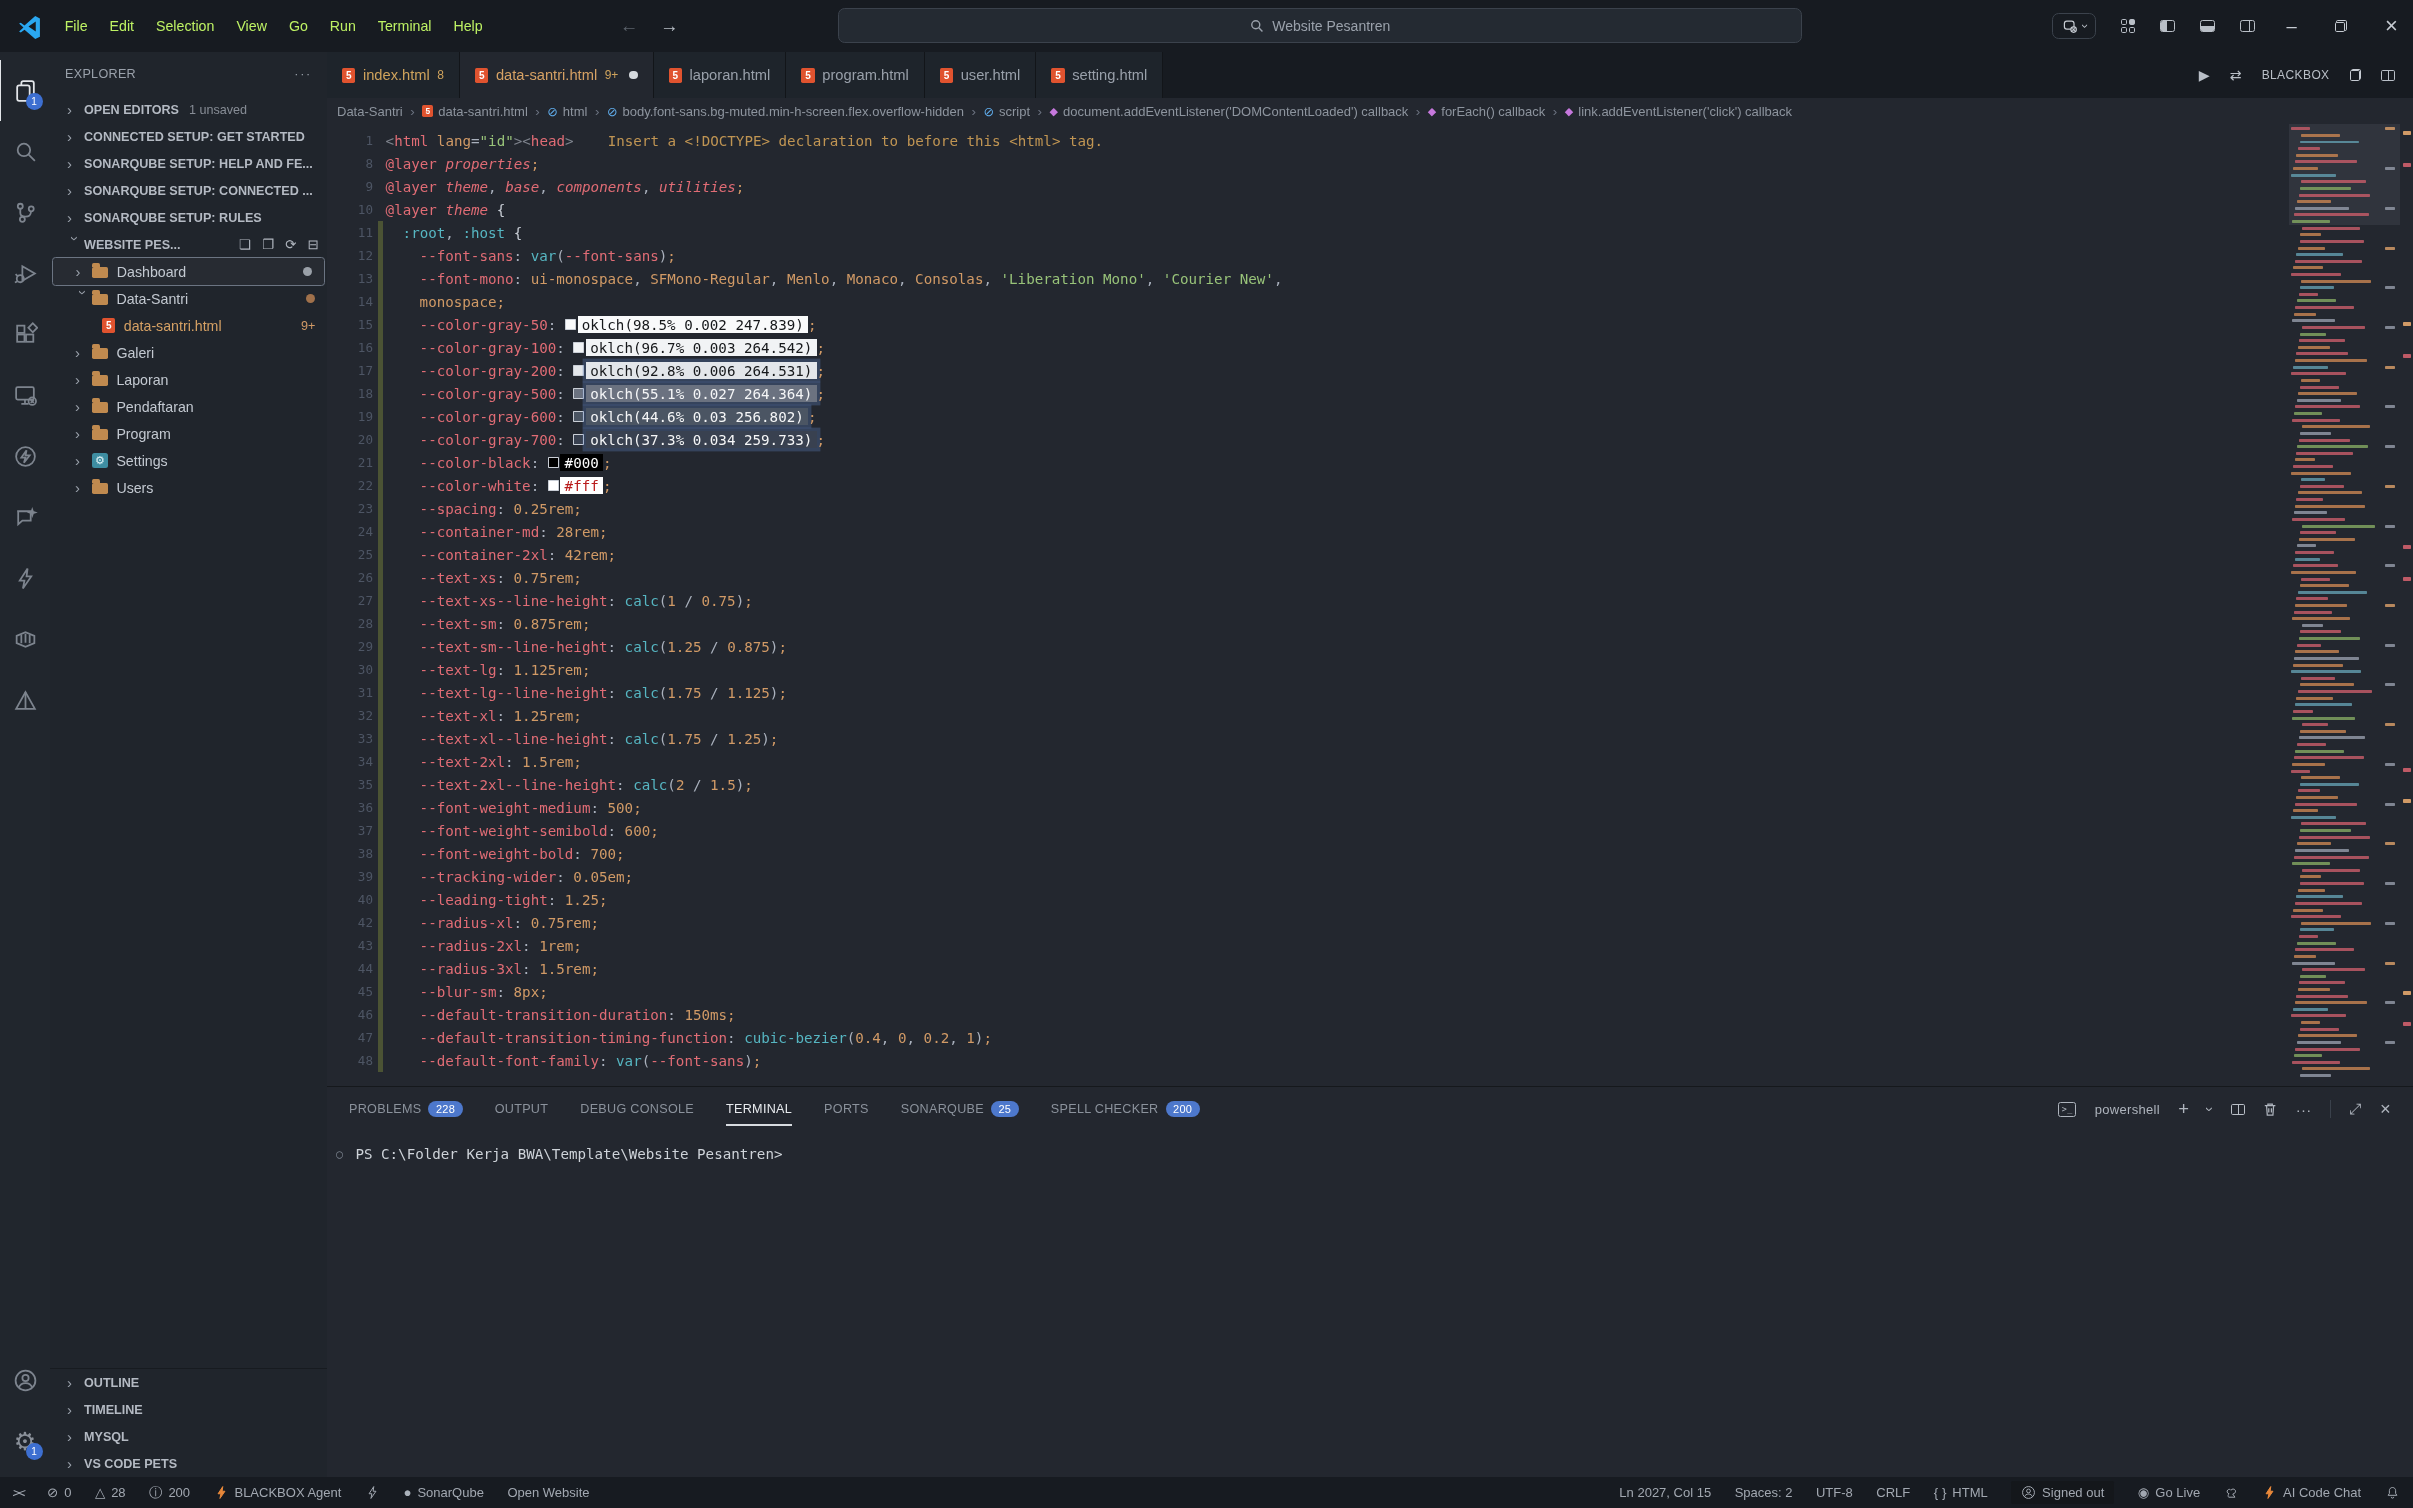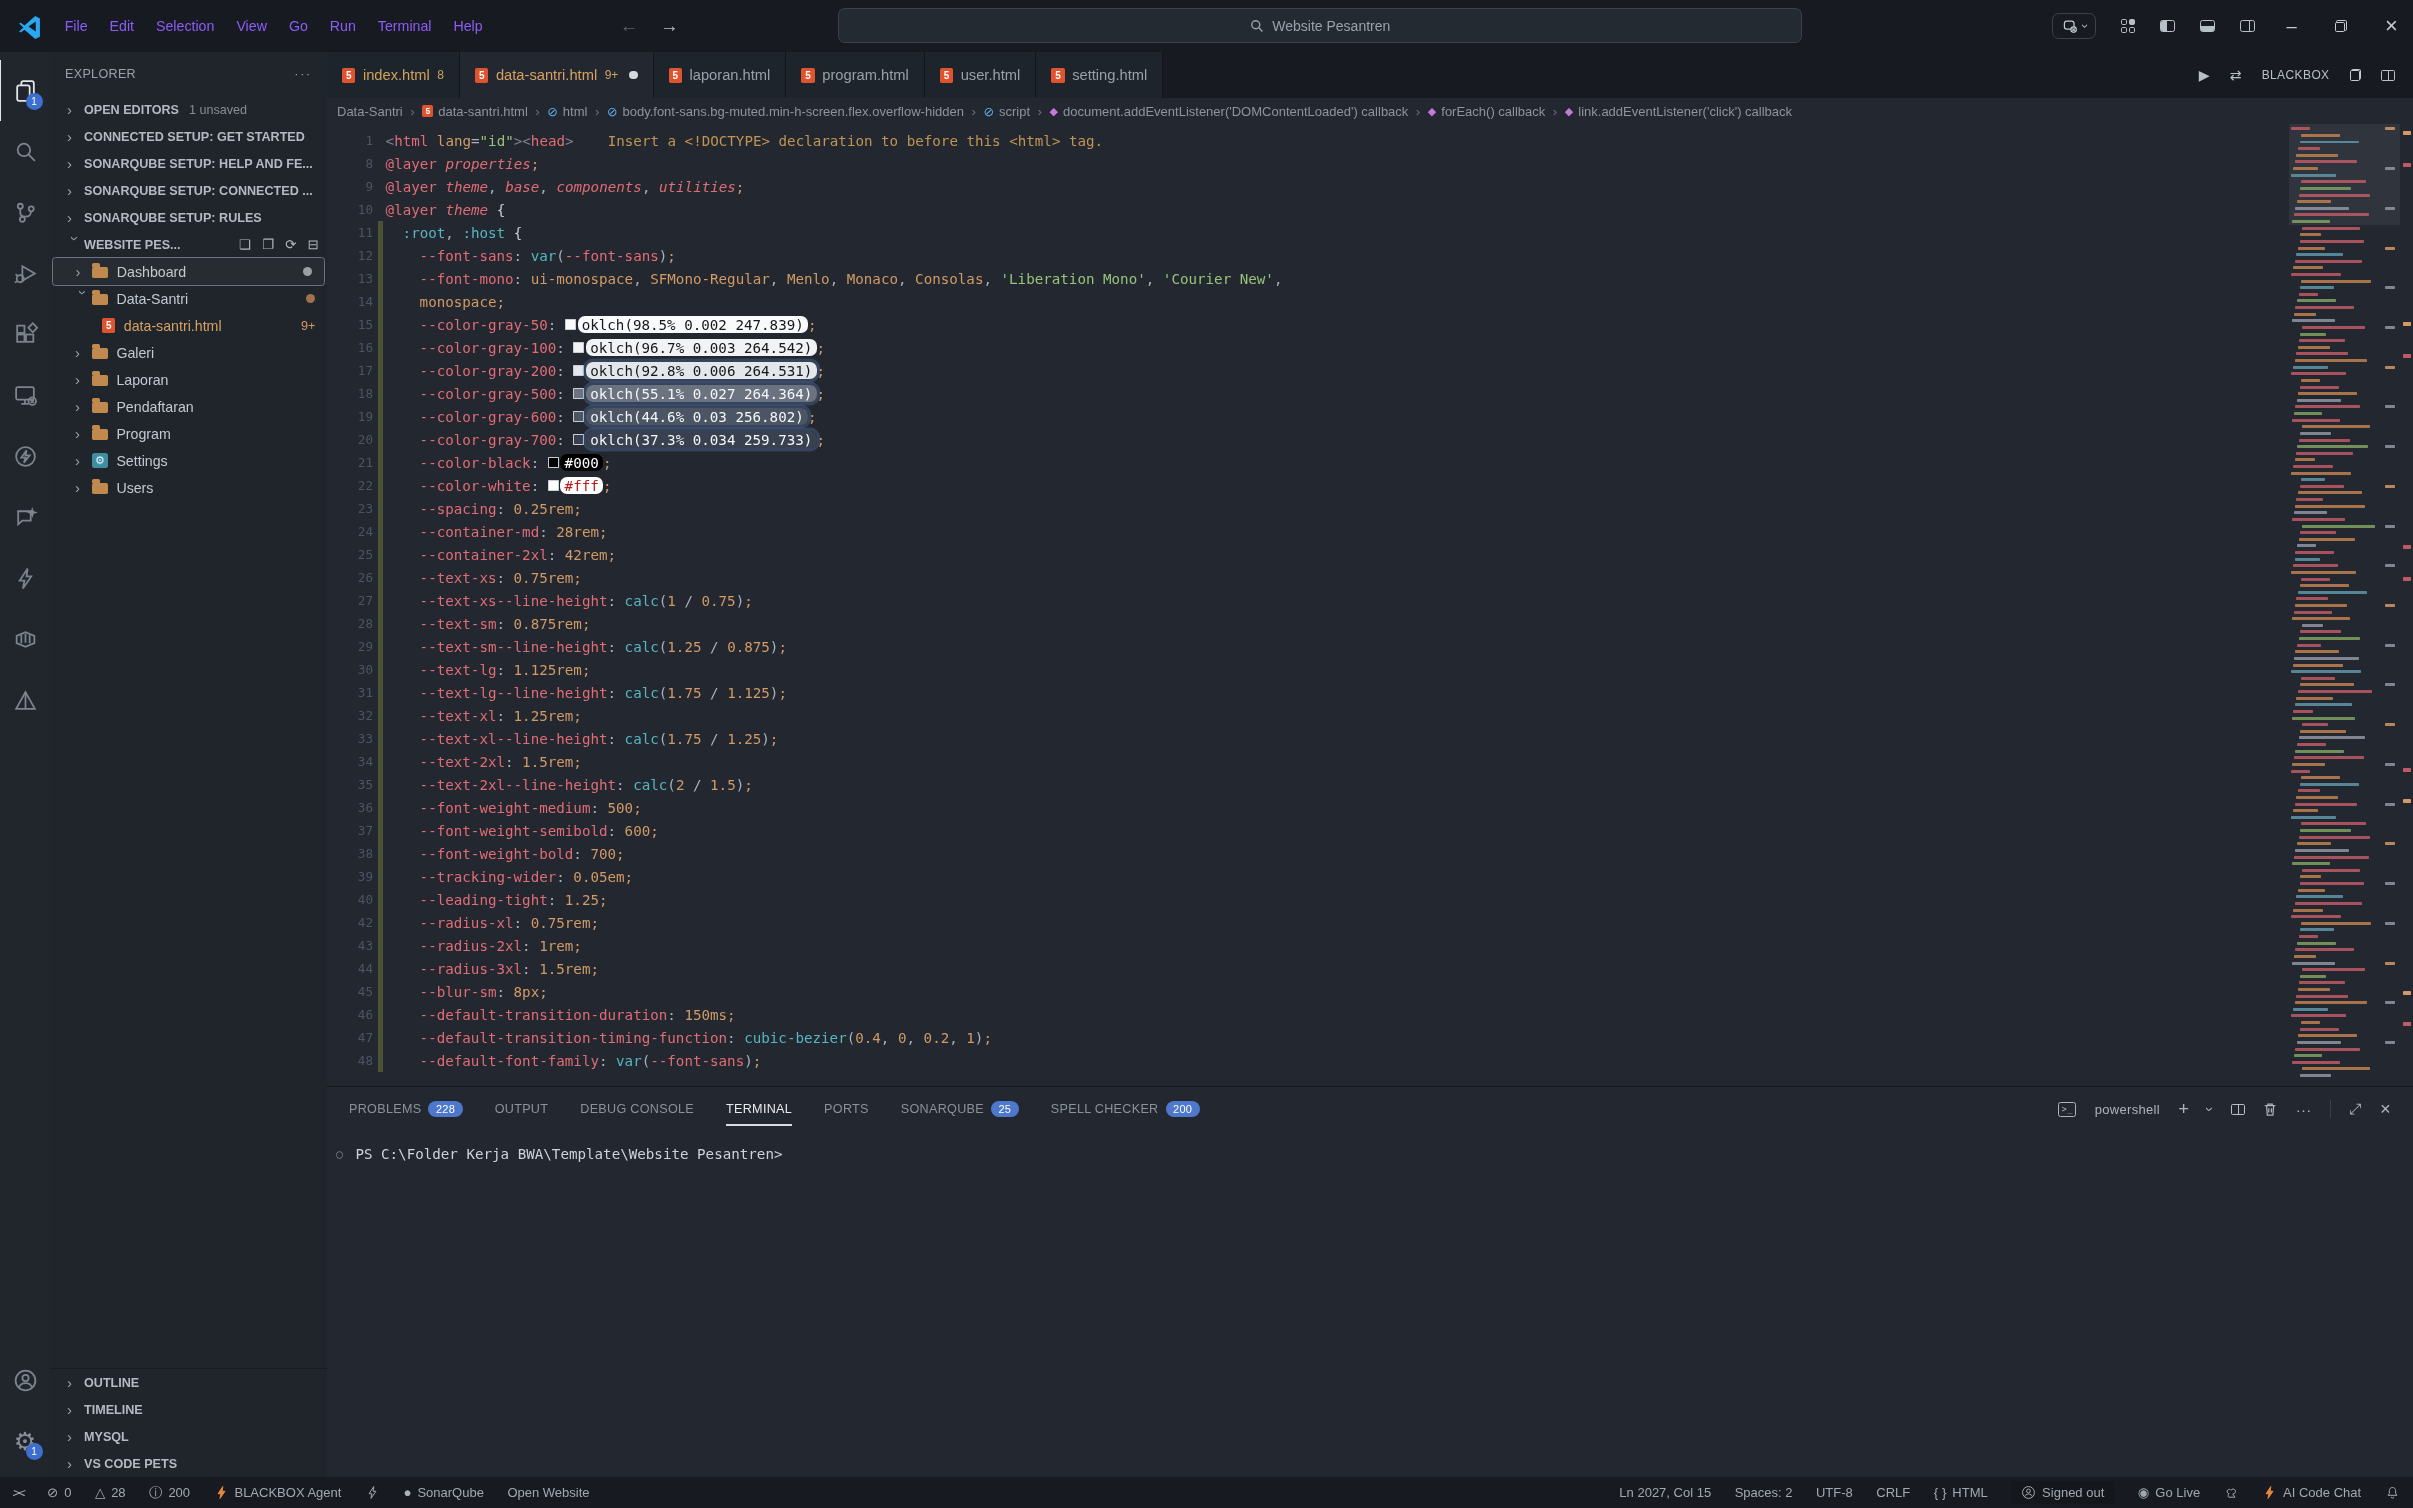--- a/index.html
+++ b/index.html
@@ -5,21 +5,21 @@
   * { margin:0; padding:0; box-sizing:border-box; }
   html,body { width:2413px; height:1508px; overflow:hidden; background:#15181c;
     font-family:"Liberation Sans", sans-serif; }
   .app { width:2413px; height:1508px; display:flex; flex-direction:column;
     color:#b9bfc7; font-size:14.2px; }
 
   
   .titlebar { height:52px; background:#171b21; display:flex; align-items:center;
     position:relative; flex:none; }
   .vslogo { width:25px; height:25px; margin:0 11.7px 0 17px; }
-  .menu-item { padding:5px 11px; border-radius:5px; color:#8b5cf6; cursor:default; }
+  .menu-item { padding:5px 11px; border-radius:5px; color:#bef264; cursor:default; }
   .navarrows { margin-left:126px; display:flex; gap:22px; font-size:18.4px; }
   .navarrows .dim { color:#5b626b; }
   .cmdcenter { position:absolute; left:838px; top:8.4px; width:964px; height:35px;
     background:#242a32; border:0.8px solid #3b424c; border-radius:6.7px;
     display:flex; align-items:center; justify-content:center; gap:8.4px;
     color:#9aa1ab; font-size:14px; }
   .title-right { position:absolute; right:8.4px; top:0; height:52px;
     display:flex; align-items:center; gap:25px; }
   .copilot-btn { display:flex; align-items:center; gap:5px; border:0.8px solid #3b424c;
     border-radius:6.7px; padding:4.2px 8.4px; }
@@ -114,21 +114,21 @@
     font-family:"DejaVu Sans Mono", monospace; font-size:14.2px; }
   .code-scroll { position:absolute; inset:0 134px 0 0; padding-top:5px; overflow:hidden; }
   .cl { height:23px; display:flex; align-items:center; white-space:pre; }
   .ln { width:46px; text-align:right; color:#4d5564; font-size:12.6px; flex:none; }
   .gut { width:12.6px; flex:none; align-self:stretch; position:relative; }
   .gut.m::before { content:""; position:absolute; left:5px; top:0; bottom:0; width:5px; background:#4b5334; }
   .ct {}
   .tp { color:#e06c75; } .to { color:#d19a66; } .ts { color:#98c379; }
   .tf { color:#56b6c2; } .tn { color:#aab1bd; } .tg { color:#7f848e; }
   .ti { color:#e06c75; font-style:italic; } .th { color:#c09553; } .tw { color:#c9ced6; }
-  .pill { padding:0.8px 4.2px; border-radius:7px; }
+  .pill { padding:0.8px 4.2px; border-radius:0; }
   .pill.sel { box-shadow:0 0 0 3.4px rgba(92,126,190,.32); }
   .sw { display:inline-block; width:11px; height:11px; border:1.3px solid #c9ced6;
     vertical-align:-0.8px; margin-right:1.7px; border-radius:0.8px; }
   .minimap { position:absolute; top:0; right:13.4px; width:111px; height:100%; background:#23272f; }
   .mm-slider { position:absolute; left:0; right:0; top:0; height:101px; background:rgba(205,214,224,.08); }
   .mm-bar { position:absolute; height:2.9px; border-radius:0.8px; opacity:.85; }
   .ruler { position:absolute; top:0; right:0; width:13.4px; height:100%; }
   .rl-mark { position:absolute; right:2.5px; width:7.5px; height:4.2px; border-radius:0.8px; }
 
   

